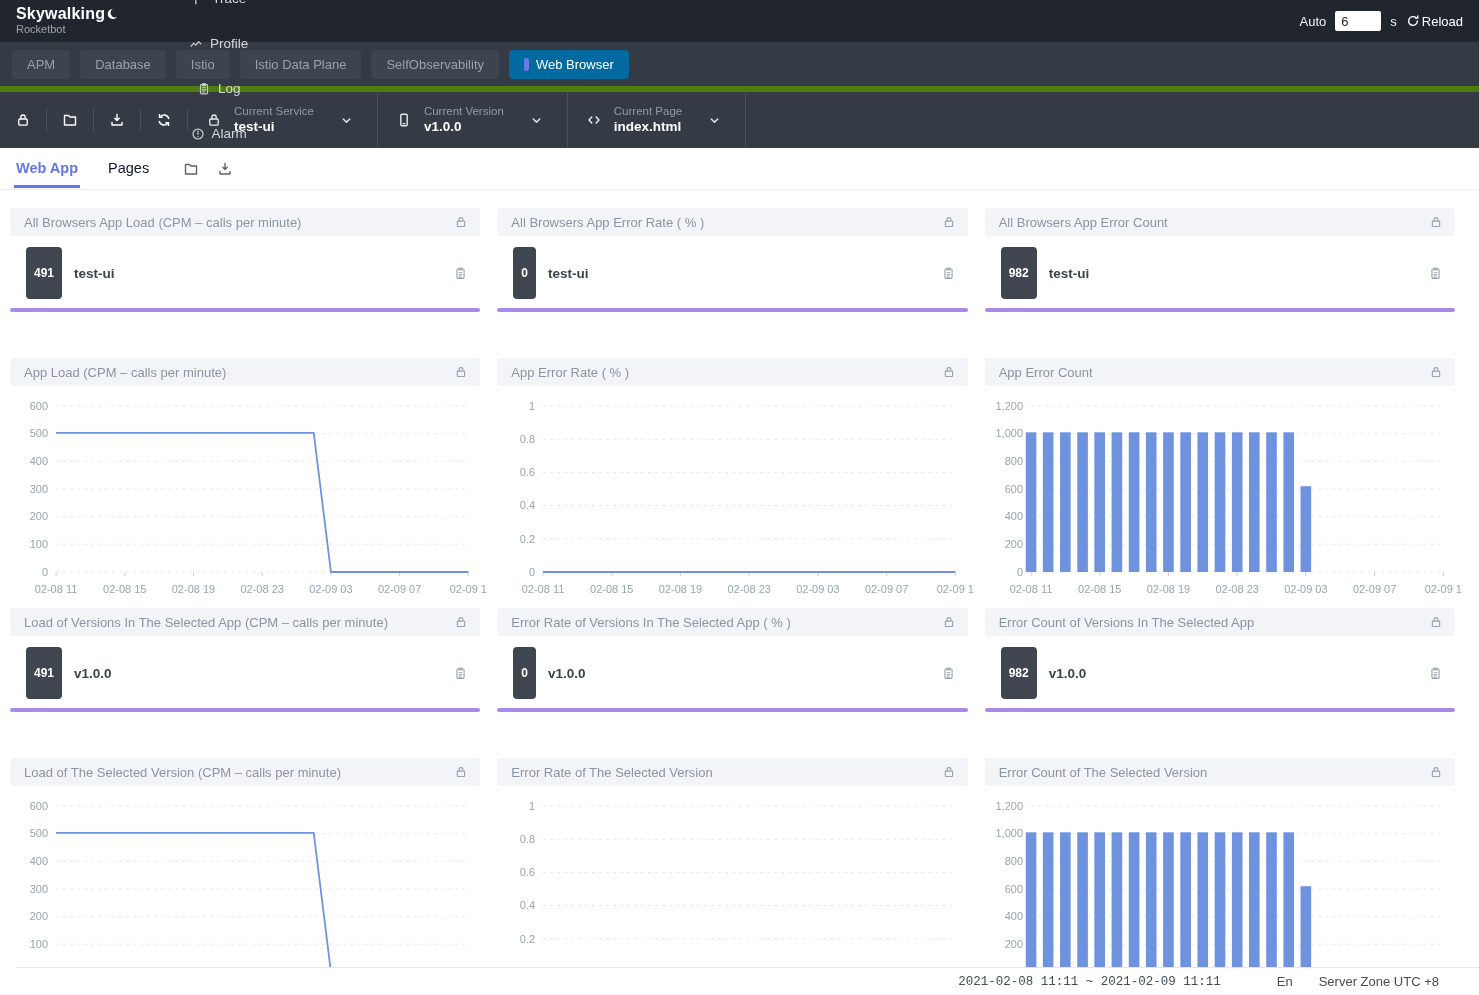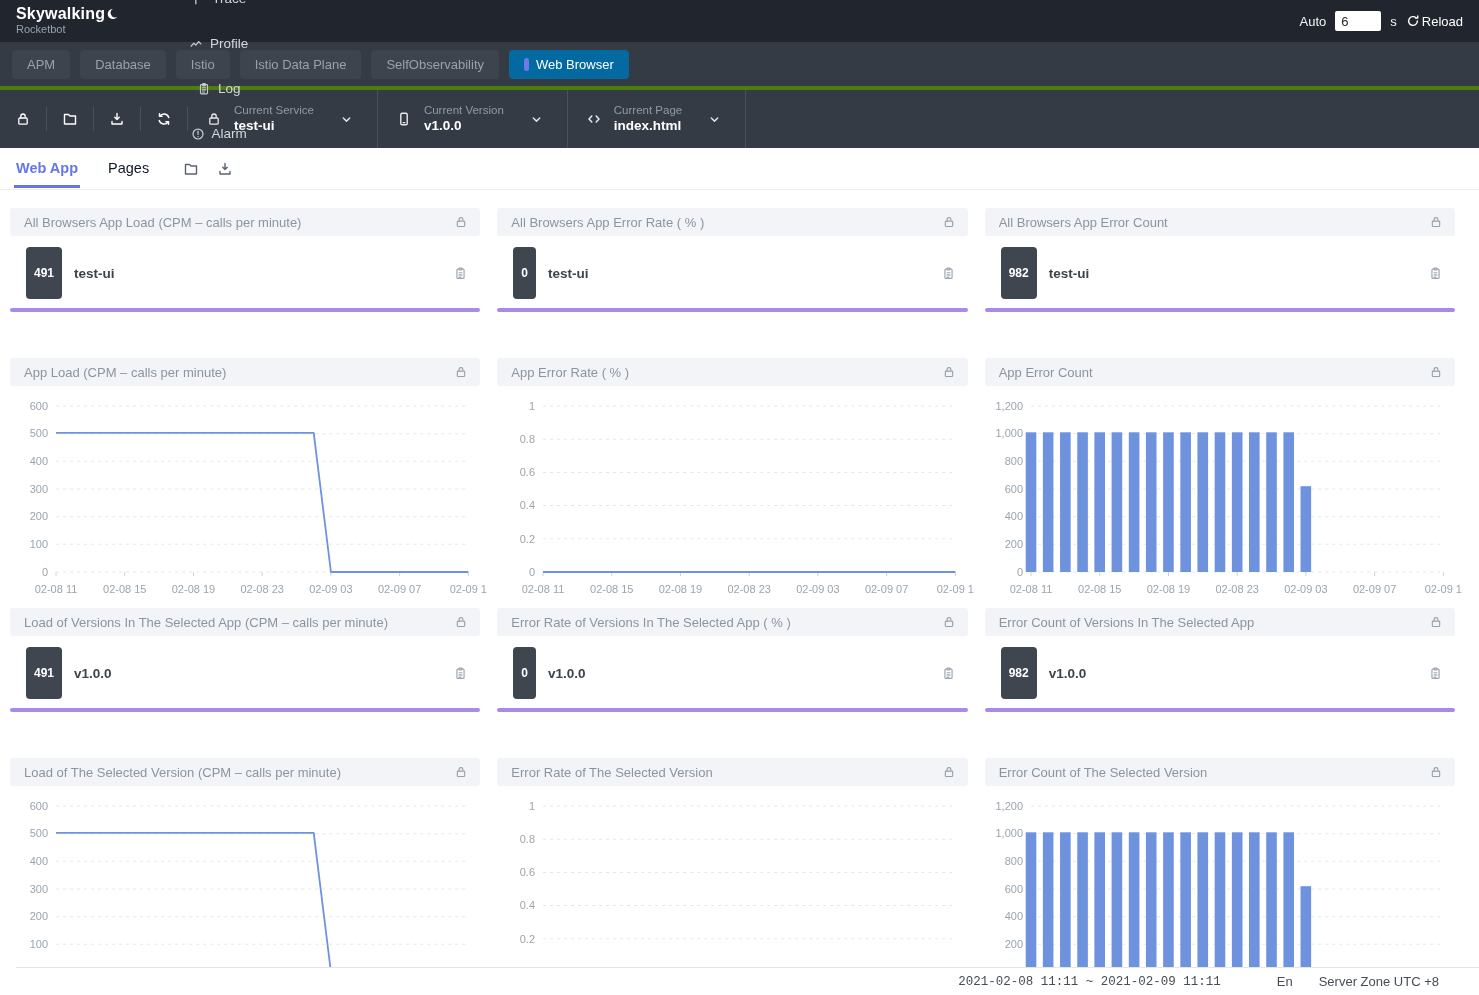--- a/index.html
+++ b/index.html
@@ -24,21 +24,21 @@
   .reload-btn { display:flex; align-items:center; gap:2px; cursor:pointer; color:#fff; }
   .reload-btn .ic { width:14px; height:14px; }
 
   
   .subnav { height:44px; background:#343b44; display:flex; align-items:center; gap:10px; padding:0 12px; }
   .chip { background:#3d444e; color:#9aa1aa; font-size:13px; padding:7px 15px; border-radius:4px; cursor:pointer; display:flex; align-items:center; gap:7px; }
   .chip.active { background:#0369a1; color:#fff; }
   .chip .pill { width:5px; height:13px; border-radius:2.5px; background:#6e7ae8; display:inline-block; }
 
   
-  .toolbar { height:62px; background:#343b44; border-top:4px solid #4d7c0f; display:flex; align-items:stretch; color:#fff; }
+  .toolbar { height:62px; background:#343b44; border-top:6px solid #4d7c0f; display:flex; align-items:stretch; color:#fff; }
   .tb-btn { display:flex; align-items:center; padding:0 15px; border-right:1px solid #4a515c; cursor:pointer; align-self:center; height:24px; }
   .tb-btn .ic { width:16px; height:16px; }
   .tb-group { display:flex; align-items:center; gap:12px; padding:0 24px 0 18px; border-right:1px solid #4a515c; cursor:pointer; }
   .tb-group .lead { width:16px; height:16px; color:#e8eaed; }
   .tb-texts { line-height:1.25; }
   .tb-label { font-size:11.5px; color:#939aa4; }
   .tb-value { font-size:13.5px; color:#fff; font-weight:bold; }
   .tb-group .chev { width:13px; height:13px; margin-left:14px; color:#dfe2e6; }
 
   

